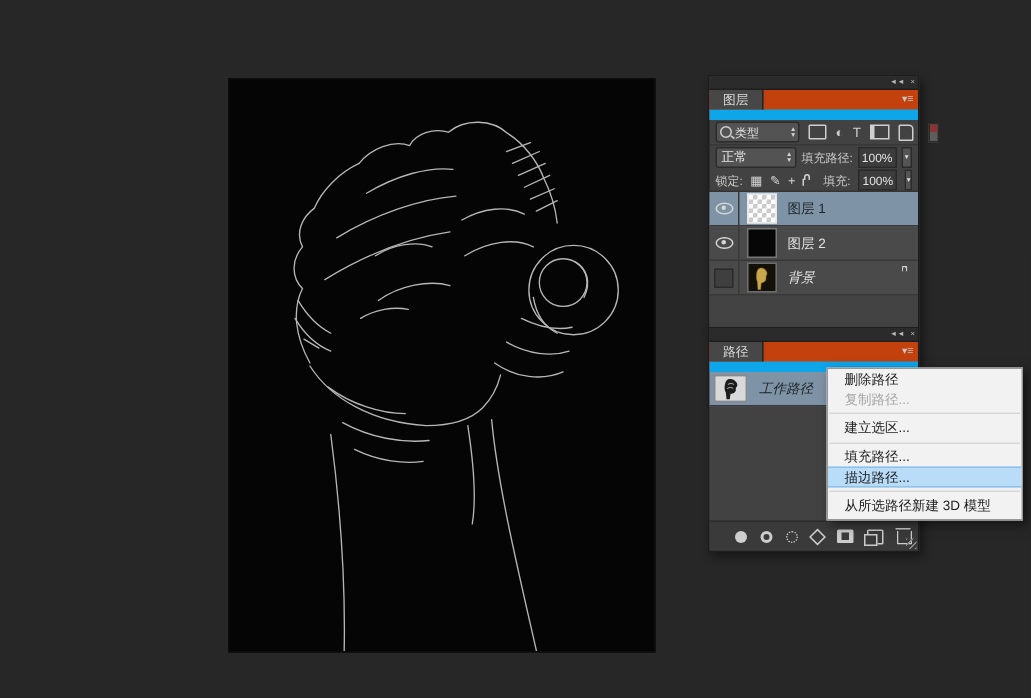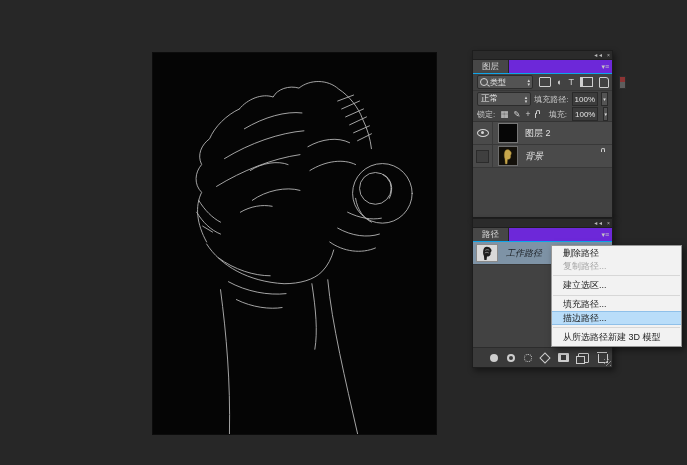--- a/index.html
+++ b/index.html
@@ -24,22 +24,22 @@
     box-sizing:border-box;box-shadow:2px 3px 6px rgba(0,0,0,.45);
   }
   .panel-strip{
     height:8px;background:#2b2b2b;position:relative;border-bottom:1px solid #1f1f1f;
   }
   .strip-icons{
     position:absolute;right:2px;top:0;height:8px;display:flex;align-items:center;gap:4px;
     color:#b9b9b9;font-size:5px;line-height:8px;
   }
   .tab-row{
-    height:13px;background:#6d28d9;display:flex;align-items:center;position:relative;
-    border-bottom:1px solid #0ea5e9;
+    height:13px;background:#c2410c;display:flex;align-items:center;position:relative;
+    border-bottom:7px solid #0ea5e9;
   }
   .tab{
     background:#474747;color:#d9d9d9;font-size:8.5px;line-height:13px;
     padding:0 9px;border-right:1px solid #242424;
   }
   .panel-menu{
     position:absolute;right:3px;top:2px;color:#c5c5c5;font-size:7px;line-height:9px;letter-spacing:0;
   }
 
   
@@ -245,20 +245,27 @@
     <span class="lk">▦</span>
     <span class="lk">✎</span>
     <span class="lk">+</span>
     <span class="lk-lock"></span>
     <span class="small-label" style="margin-left:8px">填充:</span>
     <span class="val-box">100%</span>
     <span class="val-dd">▾</span>
   </div>
 
   <div class="layer-rows">
+    <div class="lrow selected">
+      <div class="eye-cell">
+          <span class="eye"></span>
+        </div>
+      <div class="thumb thumb-checker"></div>
+      <span class="lname">图层 1</span>
+    </div>
     <div class="lrow">
       <div class="eye-cell">
           <span class="eye"></span>
         </div>
       <div class="thumb thumb-black"></div>
       <span class="lname">图层 2</span>
     </div>
     <div class="lrow">
       <div class="eye-cell">
           <span class="eye-off"></span>

